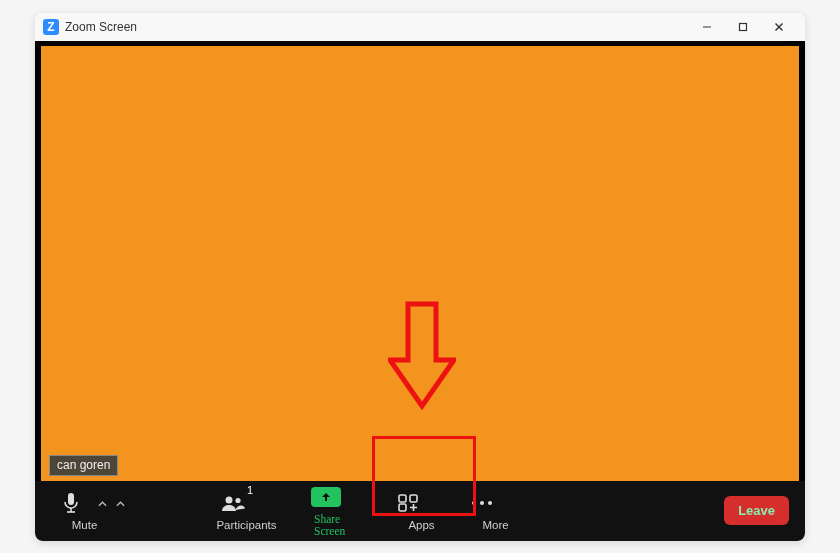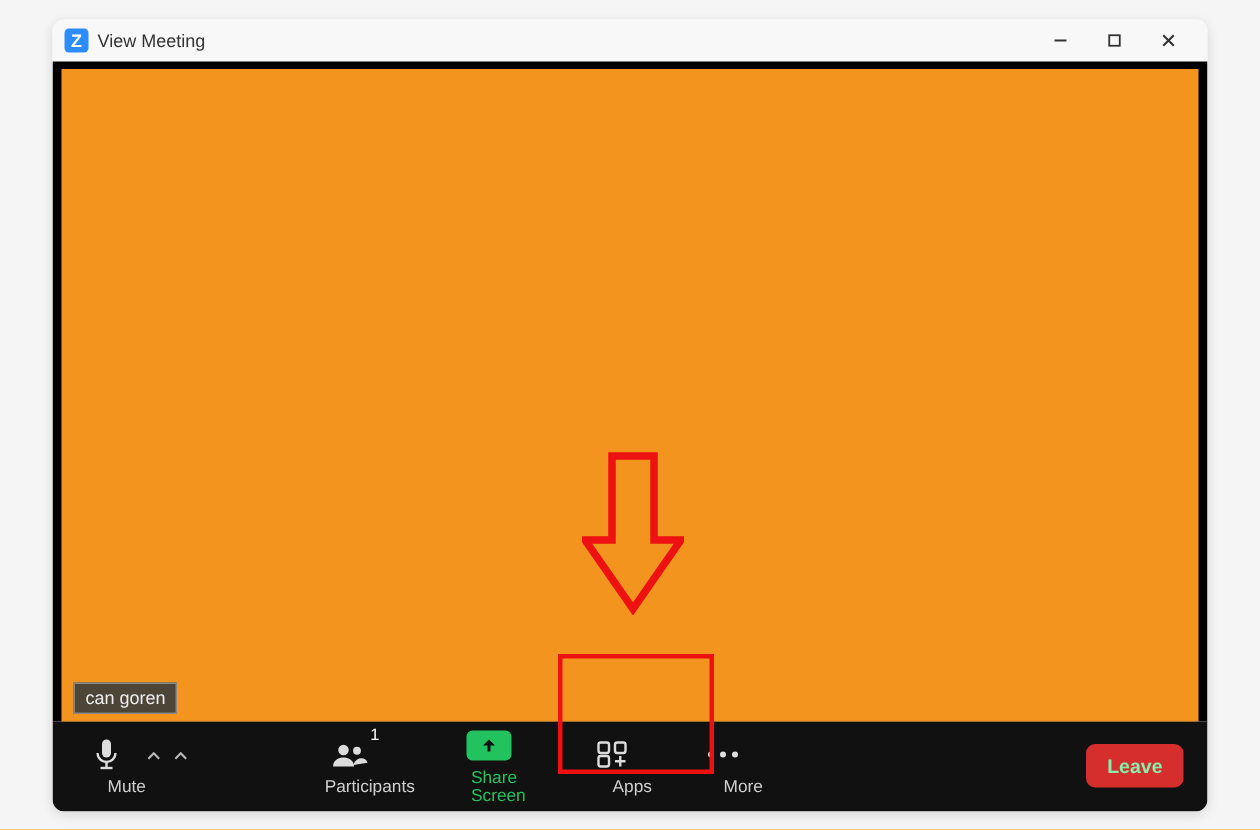--- a/index.html
+++ b/index.html
@@ -139,21 +139,21 @@
     flex-direction: column;
     align-items: center;
     justify-content: center;
     gap: 4px;
     cursor: pointer;
     height: 100%;
     position: relative;
   }
   .tbtn .iconwrap { height: 24px; display:flex; align-items:center; justify-content:center; }
   .tbtn .lbl { color: #d0d0d0; margin-left: 27px; }
-  .tbtn.green .lbl { color: #22c35e; }
+  .tbtn.green .lbl { color: #22c35e; font-family: Liberation Serif, serif; }
   .caret {
     width: 18px;
     height: 100%;
     display: flex;
     align-items: center;
     justify-content: center;
     color: #bbb;
     cursor: pointer;
     margin-top: -14px;
   }
@@ -191,21 +191,21 @@
     margin-right: 6px;
   }
 </style>
 </head>
 <body>
 
 <div class="window">
 
   <div class="titlebar">
     <div class="zoom-logo">Z</div>
-    <div class="title">View Meeting</div>
+    <div class="title">Zoom Screen</div>
     <div class="spacer"></div>
     <div class="winctrl">
       <svg viewBox="0 0 10 10">
           <line x1="1" y1="5" x2="9" y2="5" stroke="#333" stroke-width="1.2"></line>
         </svg>
     </div>
     <div class="winctrl">
       <svg viewBox="0 0 10 10">
           <rect x="1.5" y="1.5" width="7" height="7" fill="none" stroke="#333" stroke-width="1.2"></rect>
         </svg>

